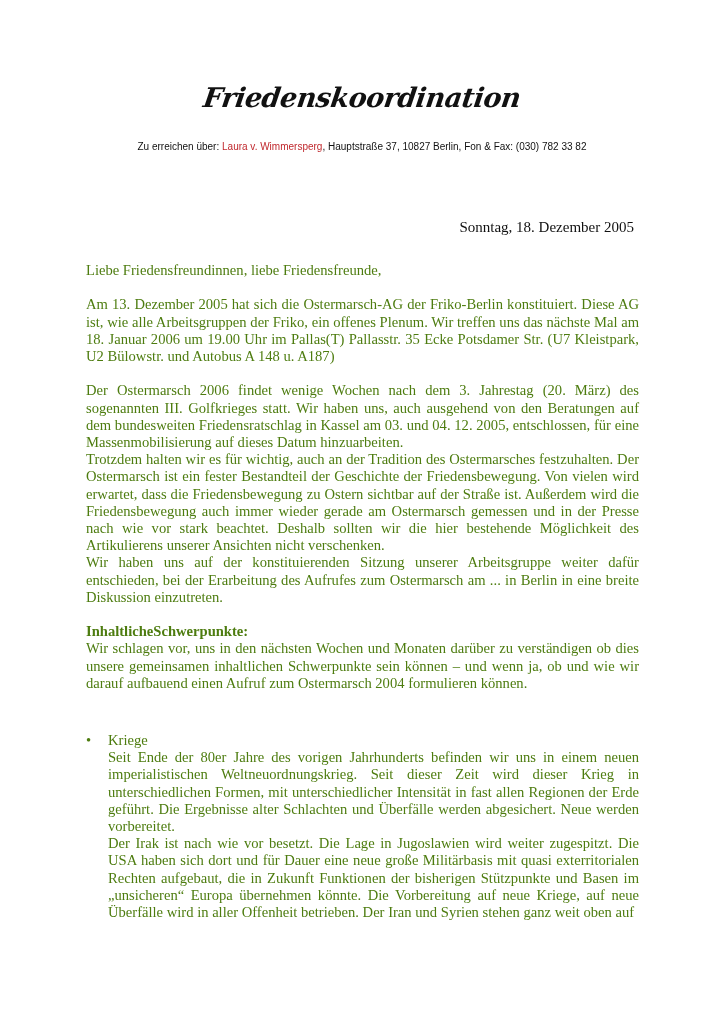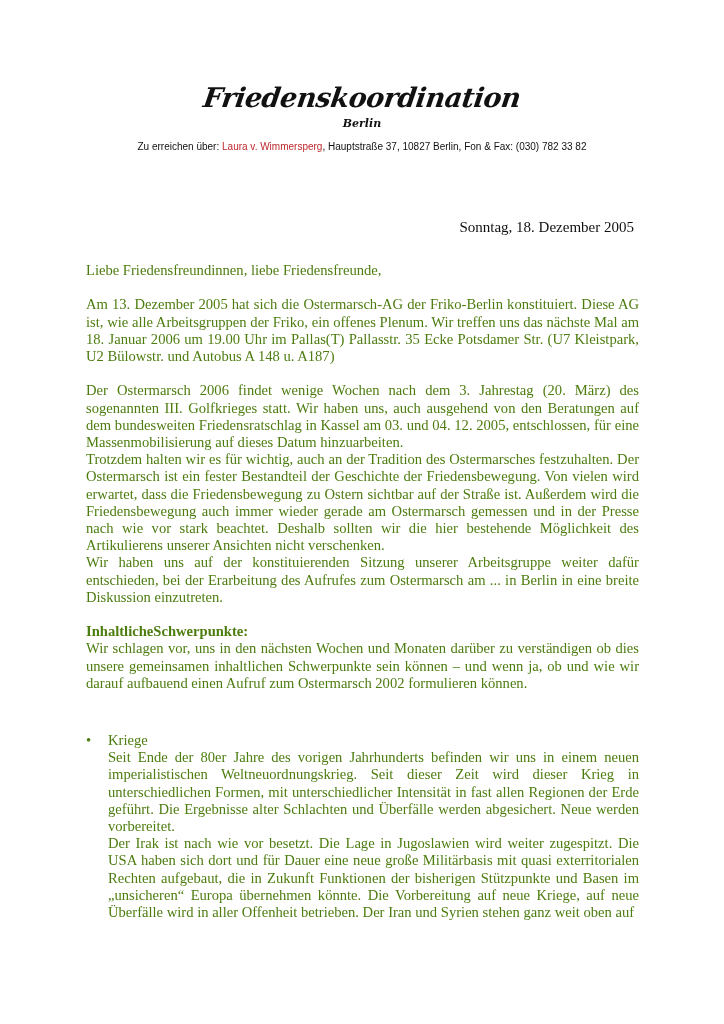--- a/index.html
+++ b/index.html
@@ -37,42 +37,41 @@
     .bullet-item { position: relative; padding-left: 22px; margin-top: 17px; }
     .bullet { position: absolute; left: 0; top: 0; }
     .bullet-title { font-weight: normal; margin-top: 40px; }
   </style>
 </head>
 <body>
 
 <div class="page">
 
   <div class="logo">Friedenskoordination</div>
-  <div class="logo-sub">Berlin</div>
 
   <div class="contact">
     <span>Zu erreichen über: </span><span class="name">Laura v. Wimmersperg</span><span>, Hauptstraße 37, 10827 Berlin, Fon &amp; Fax: (030) 782 33 82</span>
   </div>
 
   <div class="date">Sonntag, 18. Dezember 2005</div>
 
   <div class="body-text">
     <p class="p">Liebe Friedensfreundinnen, liebe Friedensfreunde,</p>
     <div class="gap"></div>
     <p class="p last-left">Am 13. Dezember 2005 hat sich die Ostermarsch-AG der Friko-Berlin konstituiert. Diese AG ist, wie alle Arbeitsgruppen der Friko, ein offenes Plenum. Wir treffen uns das nächste Mal am 18. Januar 2006 um 19.00 Uhr im Pallas(T) Pallasstr. 35 Ecke Potsdamer Str. (U7 Kleistpark, U2 Bülowstr. und Autobus A 148 u. A187)</p>
     <div class="gap"></div>
     <p class="p last-left">Der Ostermarsch 2006 findet wenige Wochen nach dem 3. Jahrestag (20. März) des sogenannten III. Golfkrieges statt. Wir haben uns, auch ausgehend von den Beratungen auf dem bundesweiten Friedensratschlag in Kassel am 03. und 04. 12. 2005, entschlossen, für eine Massenmobilisierung auf dieses Datum hinzuarbeiten.</p>
     <p class="p last-left">Trotzdem halten wir es für wichtig, auch an der Tradition des Ostermarsches festzuhalten. Der Ostermarsch ist ein fester Bestandteil der Geschichte der Friedensbewegung. Von vielen wird erwartet, dass die Friedensbewegung zu Ostern sichtbar auf der Straße ist. Außerdem wird die Friedensbewegung auch immer wieder gerade am Ostermarsch gemessen und in der Presse nach wie vor stark beachtet. Deshalb sollten wir die hier bestehende Möglichkeit des Artikulierens unserer Ansichten nicht verschenken.</p>
     <p class="p last-left">Wir haben uns auf der konstituierenden Sitzung unserer Arbeitsgruppe weiter dafür entschieden, bei der Erarbeitung des Aufrufes zum Ostermarsch am ... in Berlin in eine breite Diskussion einzutreten.</p>
     <div class="gap"></div>
     <div class="heading-row">
       <span>Inhaltliche</span>
       <span>Schwerpunkte:</span>
     </div>
-    <p class="p last-left">Wir schlagen vor, uns in den nächsten Wochen und Monaten darüber zu verständigen ob dies unsere gemeinsamen inhaltlichen Schwerpunkte sein können – und wenn ja, ob und wie wir darauf aufbauend einen Aufruf zum Ostermarsch 2002 formulieren können.</p>
+    <p class="p last-left">Wir schlagen vor, uns in den nächsten Wochen und Monaten darüber zu verständigen ob dies unsere gemeinsamen inhaltlichen Schwerpunkte sein können – und wenn ja, ob und wie wir darauf aufbauend einen Aufruf zum Ostermarsch 2004 formulieren können.</p>
 
     <div class="bullet-item">
       <span class="bullet">•</span>
       <div class="bullet-title">Kriege</div>
       <p class="p last-left">Seit Ende der 80er Jahre des vorigen Jahrhunderts befinden wir uns in einem neuen imperialistischen Weltneuordnungskrieg. Seit dieser Zeit wird dieser Krieg in unterschiedlichen Formen, mit unterschiedlicher Intensität in fast allen Regionen der Erde geführt. Die Ergebnisse alter Schlachten und Überfälle werden abgesichert. Neue werden vorbereitet.</p>
       <p class="p">Der Irak ist nach wie vor besetzt. Die Lage in Jugoslawien wird weiter zugespitzt. Die USA haben sich dort und für Dauer eine neue große Militärbasis mit quasi exterritorialen Rechten aufgebaut, die in Zukunft Funktionen der bisherigen Stützpunkte und Basen im „unsicheren“ Europa übernehmen könnte. Die Vorbereitung auf neue Kriege, auf neue Überfälle wird in aller Offenheit betrieben. Der Iran und Syrien stehen ganz weit oben auf</p>
     </div>
   </div>
 
 </div>

